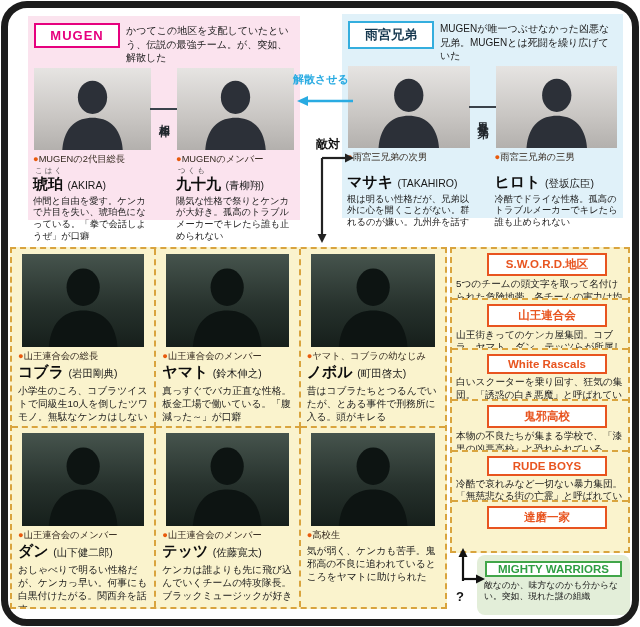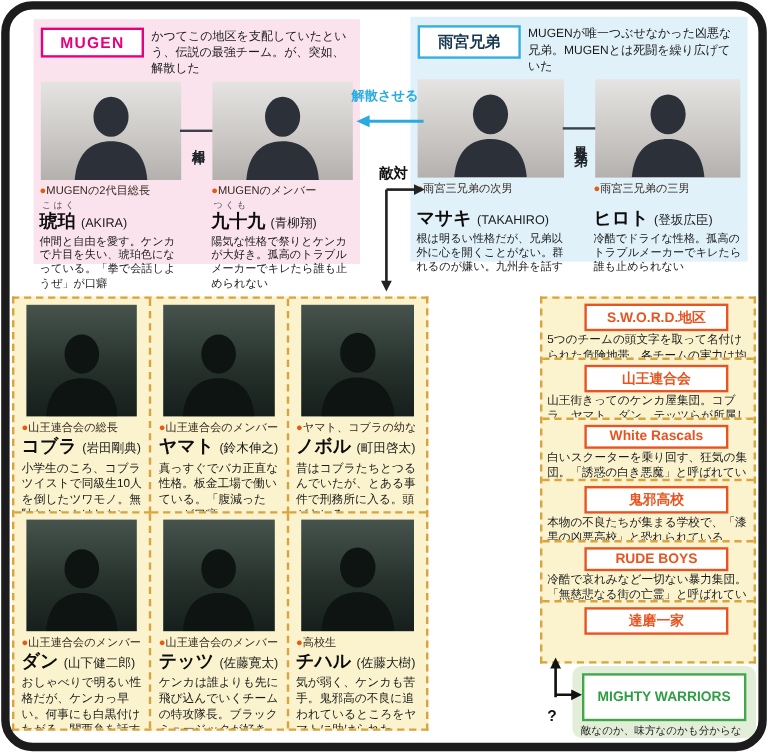--- a/index.html
+++ b/index.html
@@ -37,21 +37,21 @@
   .name{font-size:15px;font-weight:bold;color:#0d0d0d;}
   .actor{font-size:10.5px;color:#1a1a1a;}
   .mdesc{font-size:9.3px;line-height:1.27;margin-top:2px;color:#1a1a1a;}
 
   
   .abs{position:absolute;z-index:40;}
   .cyan-label{left:293px;top:72px;width:62px;font-size:11px;font-weight:bold;color:#29abe2;}
   .vs-label{left:316px;top:136px;font-size:12px;font-weight:bold;color:#111;}
 
   
-  .sword-box{position:absolute;left:10px;top:247px;width:347px;height:362px;box-sizing:border-box;
+  .sword-box{position:absolute;left:10px;top:247px;width:437px;height:362px;box-sizing:border-box;
              background:#faf3cd;border:2px dashed #d9a43e;display:grid;
              grid-template-columns:1fr 1fr 1fr;grid-template-rows:1fr 1fr;z-index:10;}
   .card{padding:5px 6px 2px;box-sizing:border-box;min-width:0;overflow:hidden;}
   .card.bR{border-right:2px dashed #d9a43e;}
   .card.bB{border-bottom:2px dashed #d9a43e;}
   .card .photo{height:93px;margin:0 4px;}
   .card .mdesc{font-size:9.8px;line-height:1.33;}
 
   
   .sidebar{position:absolute;left:450px;top:247px;width:180px;height:306px;box-sizing:border-box;
@@ -59,21 +59,21 @@
   .sb-sec{flex:1;padding:3px 4px 2px;border-bottom:2px dashed #d9a43e;overflow:hidden;}
   .sb-sec:last-child{border-bottom:none;}
   .sb-title{width:120px;box-sizing:border-box;margin:1px 17px 2px auto;border:2px solid #e8541f;
             background:#fff;color:#e8541f;font-weight:bold;font-size:11.5px;text-align:center;padding:2px 0;}
   .sb-desc{font-size:9.7px;line-height:1.3;color:#1a1a1a;}
 
   
   .mighty{position:absolute;left:477px;top:555px;width:153px;height:60px;background:#e3eed9;
           border-radius:8px;z-index:10;overflow:hidden;}
   .mw-title{margin:6px 8px 3px;border:2px solid #42a64a;background:#fff;color:#2f9e43;
-            font-weight:bold;font-size:11.5px;text-align:center;padding:12px 0;}
+            font-weight:bold;font-size:11.5px;text-align:center;padding:0 0;}
   .mw-desc{font-size:8.8px;line-height:1.3;padding:0 7px;color:#1a1a1a;}
 
   svg.arrow{overflow:visible;}
 </style>
 </head>
 <body>
 
 <div class="canvas">
   <div class="frame"></div>
 
@@ -248,24 +248,20 @@
       <div class="mdesc">ケンカは誰よりも先に飛び込んでいくチームの特攻隊長。ブラックミュージックが好き</div>
     </div>
     <div class="card">
       <div class="photo dark">
         <svg viewBox="0 0 96 84" preserveAspectRatio="xMidYMax meet">
           <ellipse class="fig" cx="48" cy="30" rx="15" ry="17"></ellipse>
             <path class="fig" d="M17 84 C19 59 33 51 48 51 C63 51 77 59 79 84 Z"></path>
           </svg>
       </div>
       <div class="role">●高校生</div>
-      <div class="name-line">
-        <span class="name">チハル</span>
-        <span class="actor">(佐藤大樹)</span>
-      </div>
       <div class="mdesc">気が弱く、ケンカも苦手。鬼邪高の不良に追われているところをヤマトに助けられた</div>
     </div>
   </div>
 
   <div class="sidebar">
     <div class="sb-sec">
       <div class="sb-title">S.W.O.R.D.地区</div>
       <div class="sb-desc">5つのチームの頭文字を取って名付けられた危険地帯。各チームの実力は均衡</div>
     </div>
     <div class="sb-sec">

